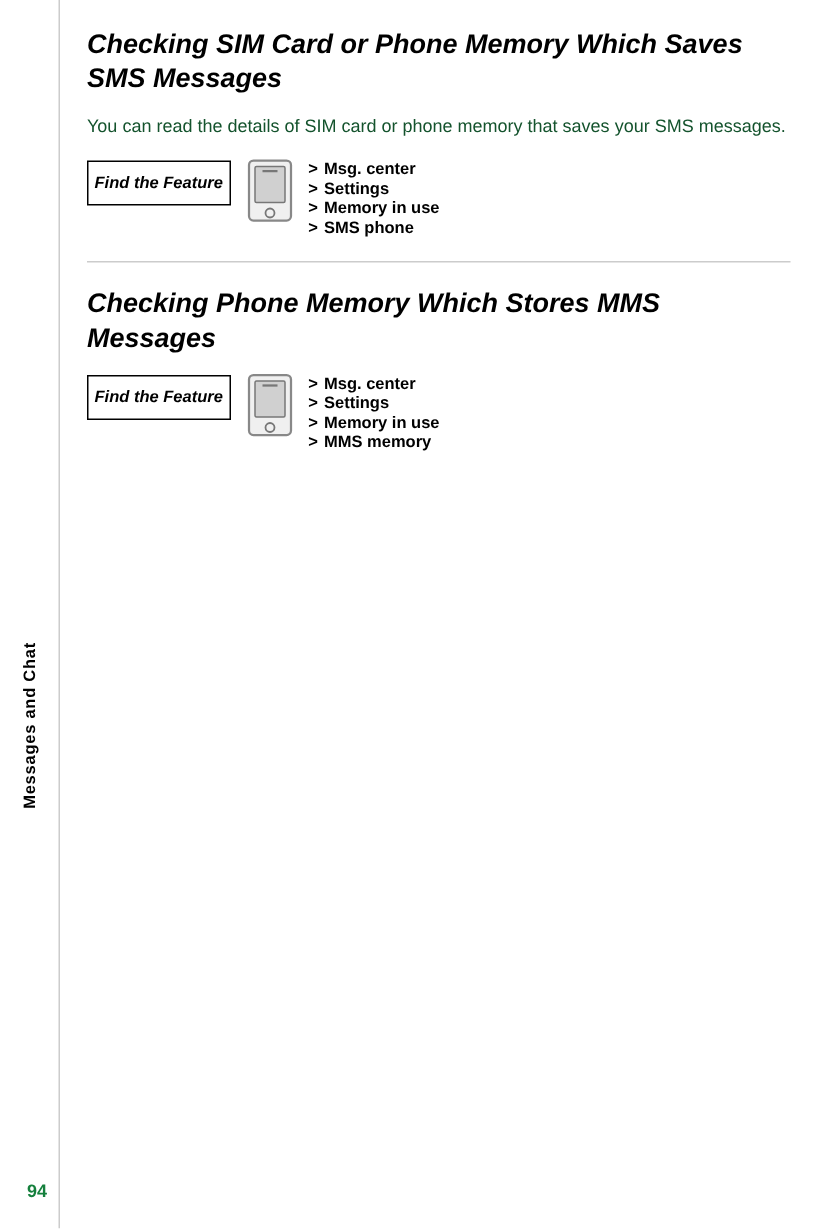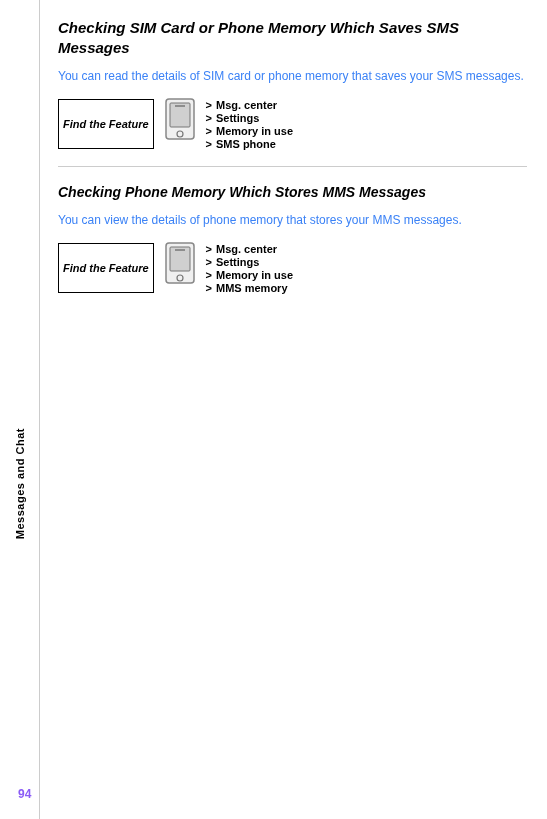--- a/index.html
+++ b/index.html
@@ -44,64 +44,64 @@
       letter-spacing: 0.5px;
     }
 
     
     .page-number {
       position: absolute;
       bottom: 18px;
       left: 18px;
       font-size: 12px;
       font-weight: bold;
-      color: #8b5cf6;
+      color: #15803d;
     }
 
     
     .main-content {
       flex: 1;
       padding: 18px 20px 18px 18px;
       overflow: hidden;
     }
 
     
     .section-title-1 {
-      font-size: 15px;
+      font-size: 18px;
       font-weight: bold;
       font-style: italic;
       color: #000;
       line-height: 1.3;
       margin-bottom: 10px;
     }
 
     .section-body {
       font-size: 12px;
-      color: #3b82f6;
+      color: #14532d;
       line-height: 1.5;
       margin-bottom: 12px;
     }
 
     
     .find-feature-row {
       display: flex;
       align-items: flex-start;
       margin-bottom: 14px;
       gap: 8px;
     }
 
     .find-feature-label {
       font-size: 11px;
       font-weight: bold;
       color: #000;
       font-style: italic;
       white-space: nowrap;
       margin-top: 2px;
       border: 1.5px solid #000;
-      padding: 18px 4px;
+      padding: 8px 4px;
     }
 
     
     .nav-menu {
       display: flex;
       flex-direction: column;
       gap: 1px;
       margin-top: 2px;
     }
 
@@ -122,21 +122,21 @@
 
     
     .section-divider {
       border: none;
       border-top: 1px solid #ccc;
       margin: 16px 0;
     }
 
     
     .section-title-2 {
-      font-size: 14px;
+      font-size: 18px;
       font-weight: bold;
       font-style: italic;
       color: #000;
       line-height: 1.3;
       margin-bottom: 10px;
     }
 
     
     .phone-svg {
       width: 36px;
@@ -186,21 +186,20 @@
           <span class="nav-arrow">&gt;</span>
           <span>SMS phone</span>
         </div>
       </div>
     </div>
 
     <hr class="section-divider">
 
     <div class="section-title-2">Checking Phone Memory Which Stores MMS Messages</div>
 
-    <div class="section-body">You can view the details of phone memory that stores your MMS messages.</div>
 
     <div class="find-feature-row">
       <span class="find-feature-label">Find the Feature</span>
 
       <svg class="phone-svg" viewBox="0 0 36 44" xmlns="http://www.w3.org/2000/svg">
         <rect x="4" y="2" width="28" height="40" rx="3" ry="3" fill="#f0f0f0" stroke="#888" stroke-width="1.5"></rect>
         <rect x="8" y="6" width="20" height="24" rx="1" fill="#d0d0d0" stroke="#777" stroke-width="1"></rect>
         <line x1="13" y1="9" x2="23" y2="9" stroke="#777" stroke-width="1.5"></line>
         <circle cx="18" cy="37" r="3" fill="none" stroke="#777" stroke-width="1.2"></circle>
       </svg>

